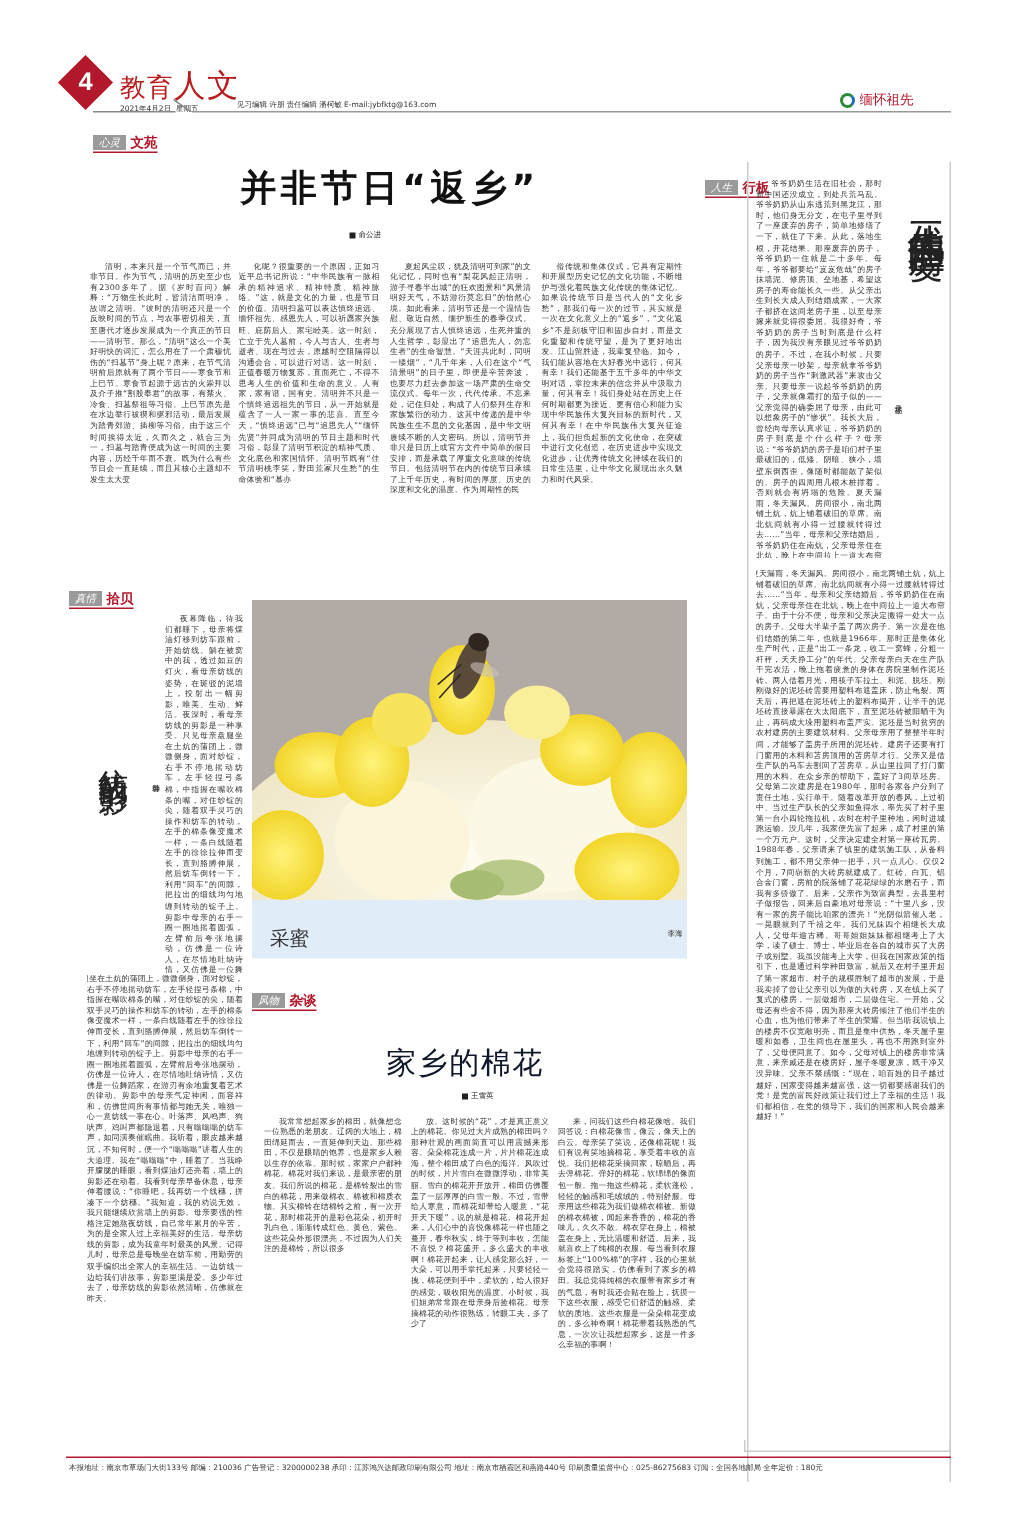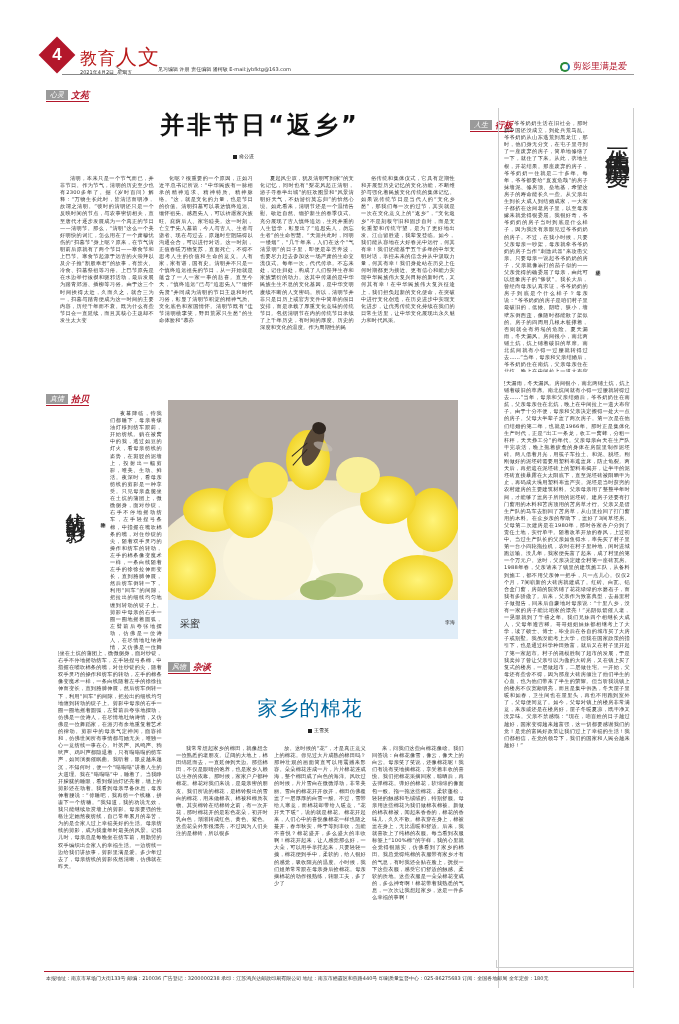--- a/index.html
+++ b/index.html
@@ -17,21 +17,21 @@
   .editor-line { left: 158px; top: 66px; font-size: 5px; color: #333; }
   .header-rule-l { left: 62px; top: 74px; width: 55px; height: 1px; background: #888; }
   .header-rule-slant { left: 116px; top: 66px; width: 14px; height: 1px; background: #888; transform: rotate(35deg); transform-origin: left top; }
   .header-rule-r { left: 128px; top: 74px; width: 506px; height: 1px; background: #999; }
   .logo { left: 560px; top: 60px; font-size: 9px; color: #b3172b; display: flex; align-items: center; gap: 3px; font-family: "DejaVu Serif", serif; }
   .logo-icon { width: 10px; height: 10px; border-radius: 50%; border: 2px solid #2a8a3a; border-right-color: #1d6fb8; }
 
   
   .tag { display: flex; align-items: center; height: 10px; }
   .tag-gray { background: #9a9a9a; color: #fff; font-size: 7px; padding: 0 4px; height: 10px; line-height: 10px; font-style: italic; }
-  .tag-red { color: #b3172b; font-size: 9px; font-style: italic; font-weight: bold; margin-left: 3px; font-family: "DejaVu Serif", serif; }
+  .tag-red { color: #b3172b; font-size: 9px; font-weight: bold; margin-left: 3px; font-family: "DejaVu Serif", serif; }
   .tag-underline { position: absolute; left: 0; bottom: -2px; width: 100%; height: 1px; background: #b3172b; }
 
   
   .headline { left: 0; width: 460px; top: 109px; text-align: center; font-size: 24px; font-weight: bold; letter-spacing: 3px; color: #111; font-family: "DejaVu Sans", sans-serif; }
   .byline { font-size: 5px; color: #222; }
   .byline::before { content: ""; display: inline-block; width: 4px; height: 4px; background: #222; margin-right: 2px; vertical-align: middle; }
 
   .body-text { font-size: 5.2px; line-height: 7.1px; color: #333; text-align: justify; text-indent: 10px; overflow: hidden; letter-spacing: 0.2px; }
 
   
@@ -39,25 +39,25 @@
   .vertical-title { left: 603px; top: 128px; width: 30px; font-size: 25px; color: #222; line-height: 31px; writing-mode: vertical-rl; letter-spacing: 2px; }
   .vertical-byline { left: 593px; top: 266px; width: 8px; font-size: 5px; writing-mode: vertical-rl; color: #333; }
 
   
   .vert-title-2 { left: 60px; top: 496px; width: 30px; font-size: 20px; line-height: 28px; writing-mode: vertical-rl; color: #222; letter-spacing: 3px; }
   .vert-byline-2 { left: 98px; top: 518px; width: 8px; font-size: 5px; writing-mode: vertical-rl; color: #333; }
 
   
   .photo { left: 168px; top: 400px; width: 290px; height: 200px; overflow: hidden; background: #aea59f; }
   .photo-caption-bar { left: 168px; top: 600px; width: 290px; height: 39px; background: #e0edf8; }
-  .caption-title { left: 180px; top: 617px; font-size: 10px; color: #333; font-family: "DejaVu Serif", serif; }
+  .caption-title { left: 180px; top: 617px; font-size: 13px; color: #333; font-family: "DejaVu Serif", serif; }
   .caption-author { left: 445px; top: 619px; font-size: 5px; color: #333; }
 
   
-  .headline-2 { left: 160px; top: 695px; width: 300px; text-align: center; font-size: 20px; color: #0369a1; letter-spacing: 1px; }
+  .headline-2 { left: 160px; top: 695px; width: 300px; text-align: center; font-size: 20px; color: #0f172a; letter-spacing: 1px; }
 
   
   .footer-rule { left: 44px; top: 971px; width: 590px; height: 1px; background: #b3172b; }
   .footer-text { left: 46px; top: 975px; width: 590px; font-size: 5px; color: #333; white-space: nowrap; }
   .footer-box { left: 496px; top: 960px; width: 138px; height: 8px; border: 1px solid #ccc; border-top: none; }
 </style>
 </head>
 <body>
 
 <div class="abs page-badge"></div>
@@ -67,24 +67,24 @@
 </div>
 <div class="abs date-line">
   <span>2021年4月2日</span>&nbsp;&nbsp;<span>星期五</span>
 </div>
 <div class="abs editor-line">见习编辑 许朋   责任编辑 潘柯敏 E-mail:jybfktg@163.com</div>
 <div class="abs header-rule-l"></div>
 <div class="abs header-rule-slant"></div>
 <div class="abs header-rule-r"></div>
 <div class="abs logo">
   <span class="logo-icon"></span>
-  <span>剪影里满是爱</span>
+  <span>缅怀祖先</span>
 </div>
 
-<div class="abs tag" style="left:46px; top:90px; position:absolute;align-items:center;">
+<div class="abs tag" style="left:62px; top:90px; position:absolute;align-items:center;">
   <span class="tag-gray">心灵</span>
   <span class="tag-red">文苑</span>
   <span class="tag-underline"></span>
 </div>
 <div class="abs headline" style="left:60px; width:400px;">并非节日“返乡”</div>
 <div class="abs byline" style="left:233px; top:153px;">俞公进</div>
 
 <div class="abs body-text" style="left:60px; top:175px; width:94px; height:190px;">清明，本来只是一个节气而已，并非节日。作为节气，清明的历史至少也有2300多年了。据《岁时百问》解释：“万物生长此时，皆清洁而明净，故谓之清明。”彼时的清明还只是一个反映时间的节点，与农事密切相关，直至唐代才逐步发展成为一个真正的节日——清明节。那么，“清明”这么一个美好明快的词汇，怎么用在了一个肃穆忧伤的“扫墓节”身上呢？原来，在节气清明前后原就有了两个节日——寒食节和上巳节。寒食节起源于远古的火崇拜以及介子推“割股奉君”的故事，有禁火、冷食、扫墓祭祖等习俗。上巳节原先是在水边举行祓禊和驱邪活动，最后发展为踏青郊游、插柳等习俗。由于这三个时间挨得太近，久而久之，就合三为一，扫墓与踏青便成为这一时间的主要内容，历经千年而不衰。既为什么有些节日会一直延续，而且其核心主题却不发生太大变</div>
 <div class="abs body-text" style="left:159px; top:175px; width:94px; height:190px;">化呢？很重要的一个原因，正如习近平总书记所说：“中华民族有一脉相承的精神追求、精神特质、精神脉络。”这，就是文化的力量，也是节日的价值。清明扫墓可以表达慎终追远、缅怀祖先、感恩先人，可以祈愿家兴族旺、庇荫后人、家宅睦美。这一时刻，亡立于先人墓前，今人与古人、生者与逝者、现在与过去，原越时空阻隔得以沟通会合，可以进行对话。这一时刻，正值春暖万物复苏，直面死亡，不得不思考人生的价值和生命的意义。人有家，家有谱，国有史。清明并不只是一个慎终追远祖先的节日，从一开始就是蕴含了一人一家一事的悲喜。直至今天，“慎终追远”已与“追思先人”“缅怀先贤”并同成为清明的节日主题和时代习俗，彰显了清明节积淀的精神气质、文化底色和家国情怀。清明节既有“佳节清明桃李笑，野田荒冢只生愁”的生命体验和“慕亦</div>
 <div class="abs body-text" style="left:260px; top:175px; width:94px; height:190px;">夏起风尘叹，犹及清明可到家”的文化记忆，同时也有“梨花风起正清明，游子寻春半出城”的狂欢图景和“风景清明好天气，不妨游衍莫忘归”的怡然心境。如此看来，清明节还是一个温情告慰、敬近自然、缅护新生的春季仪式。充分展现了古人慎终追远，生死并重的人生哲学，彰显出了“追思先人，勿忘生者”的生命智慧。“天涯共此时，同明一缕烟”，“几千年来，人们在这个“气清景明”的日子里，即便是辛苦奔波，也要尽力赶去参加这一场严肃的生命交流仪式。每年一次，代代传承。不忘来处，记住归处，构成了人们祭拜生存和家族繁衍的动力。这其中传递的是中华民族生生不息的文化基因，是中华文明赓续不断的人文密码。所以，清明节并非只是日历上或官方文件中简单的假日安排，而是承载了厚重文化意味的传统节日。包括清明节在内的传统节日承续了上千年历史，有时间的厚度、历史的深度和文化的温度。作为周期性的民</div>

